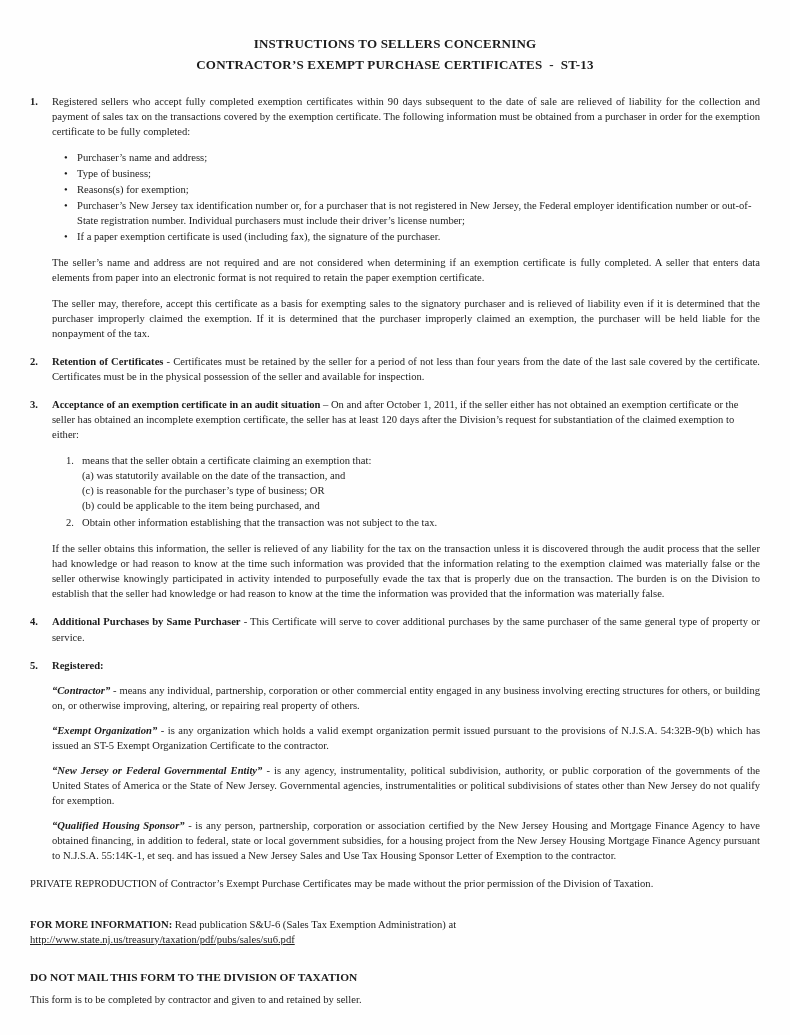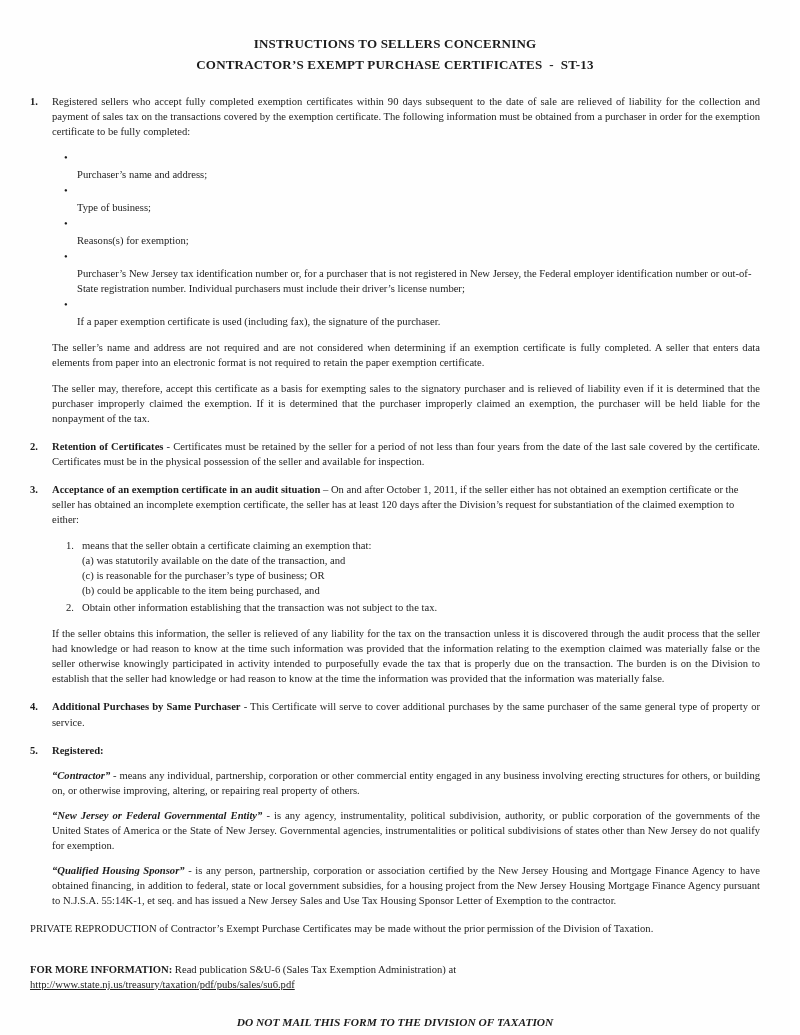--- a/index.html
+++ b/index.html
@@ -32,35 +32,35 @@
 
   p { margin: 0 0 11px 0; }
   .body > p:last-child { margin-bottom: 0; }
   .just { text-align: justify; }
   .b  { font-weight: 700; }
   .bi { font-weight: 700; font-style: italic; }
 
   .bullets { margin: 9px 0 11px 12px; }
   .bullet-row { display: flex; margin-bottom: 1px; }
   .bullet-glyph { flex: 0 0 13px; }
-  .bullet-text { flex: 1; margin-top: 17px; }
+  .bullet-text { flex: 1; }
 
   .sublist { margin: 10px 0 11px 14px; }
   .subitem { display: flex; margin-bottom: 2px; }
   .subnum  { flex: 0 0 16px; }
   .subbody { flex: 1; }
 
   .def { margin-bottom: 10px; text-align: justify; }
   .def-head { margin-bottom: 10px; }
 
   .footer { margin-top: 4px; }
   .footer .private { margin-bottom: 26px; text-align: justify; }
   .footer .more-info { margin-bottom: 22px; }
   .link { color: #1c1c1c; text-decoration: underline; cursor: pointer; }
-  .center { text-align: center; font-style: italic; }
+  .center { text-align: left; }
   .do-not-mail { font-size: 11.4px; font-weight: 700; margin-bottom: 7px; }
   .form-note { margin-bottom: 0; }
 </style>
 </head>
 <body>
 
 <div class="page">
 
   <header class="doc-title">
     <div>INSTRUCTIONS TO SELLERS CONCERNING</div>
@@ -141,20 +141,21 @@
     </div>
   </section>
 
   <section class="item">
     <div class="num">5.</div>
     <div class="body">
       <p class="b def-head">Registered:</p>
 
       <p class="def"><span class="bi">“Contractor”</span><span> - means any individual, partnership, corporation or other commercial entity engaged in any business involving erecting structures for others, or building on, or otherwise improving, altering, or repairing real property of others.</span></p>
 
+      <p class="def"><span class="bi">“Exempt Organization”</span><span> - is any organization which holds a valid exempt organization permit issued pursuant to the provisions of N.J.S.A. 54:32B-9(b) which has issued an ST-5 Exempt Organization Certificate to the contractor.</span></p>
 
       <p class="def"><span class="bi">“New Jersey or Federal Governmental Entity”</span><span> - is any agency, instrumentality, political subdivision, authority, or public corporation of the governments of the United States of America or the State of New Jersey.  Governmental agencies, instrumentalities or political subdivisions of states other than New Jersey do not qualify for exemption.</span></p>
 
       <p class="def"><span class="bi">“Qualified Housing Sponsor”</span><span> - is any person, partnership, corporation or association certified by the New Jersey Housing and Mortgage Finance Agency to have obtained financing, in addition to federal, state or local government subsidies, for a housing project from the New Jersey Housing Mortgage Finance Agency pursuant to N.J.S.A. 55:14K-1, et seq. and has issued a New Jersey Sales and Use Tax Housing Sponsor Letter of Exemption to the contractor.</span></p>
     </div>
   </section>
 
   <div class="footer">
     <p class="private">PRIVATE REPRODUCTION of Contractor’s Exempt Purchase Certificates may be made without the prior permission of the Division of Taxation.</p>
 

